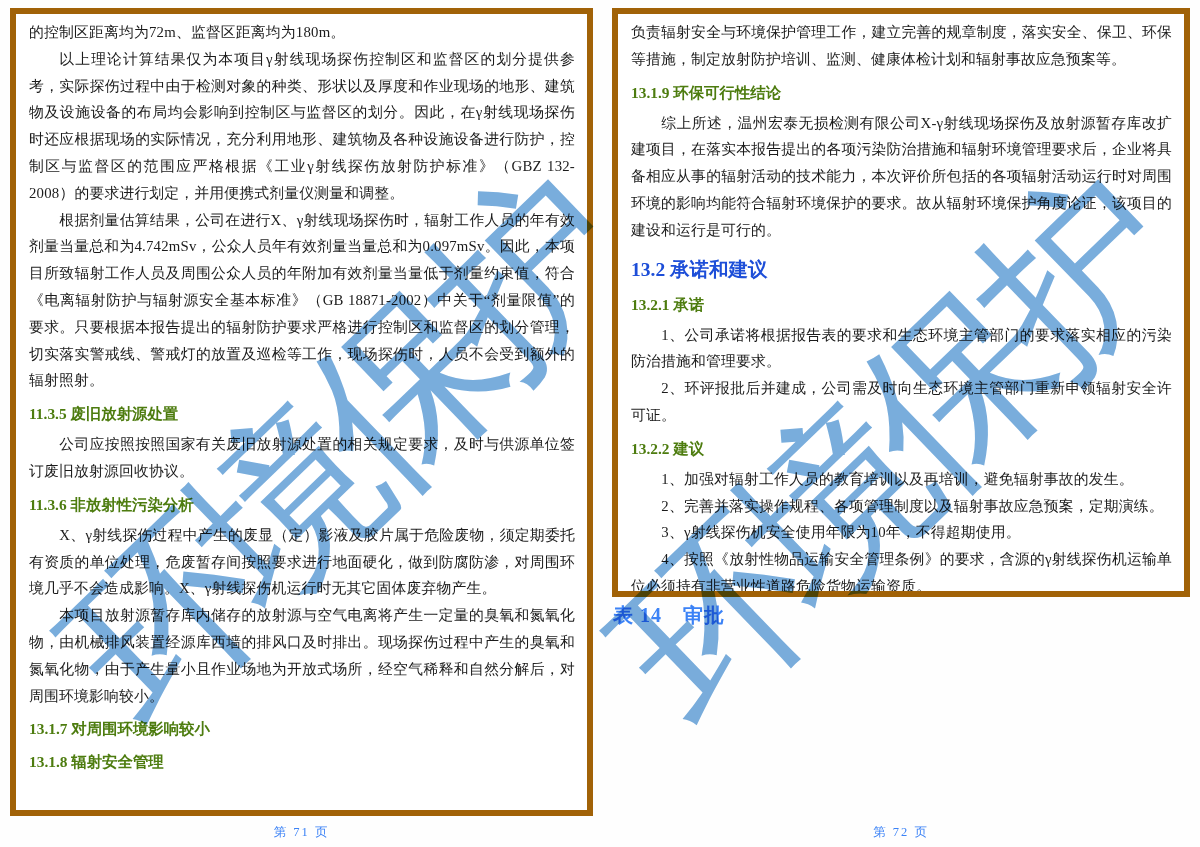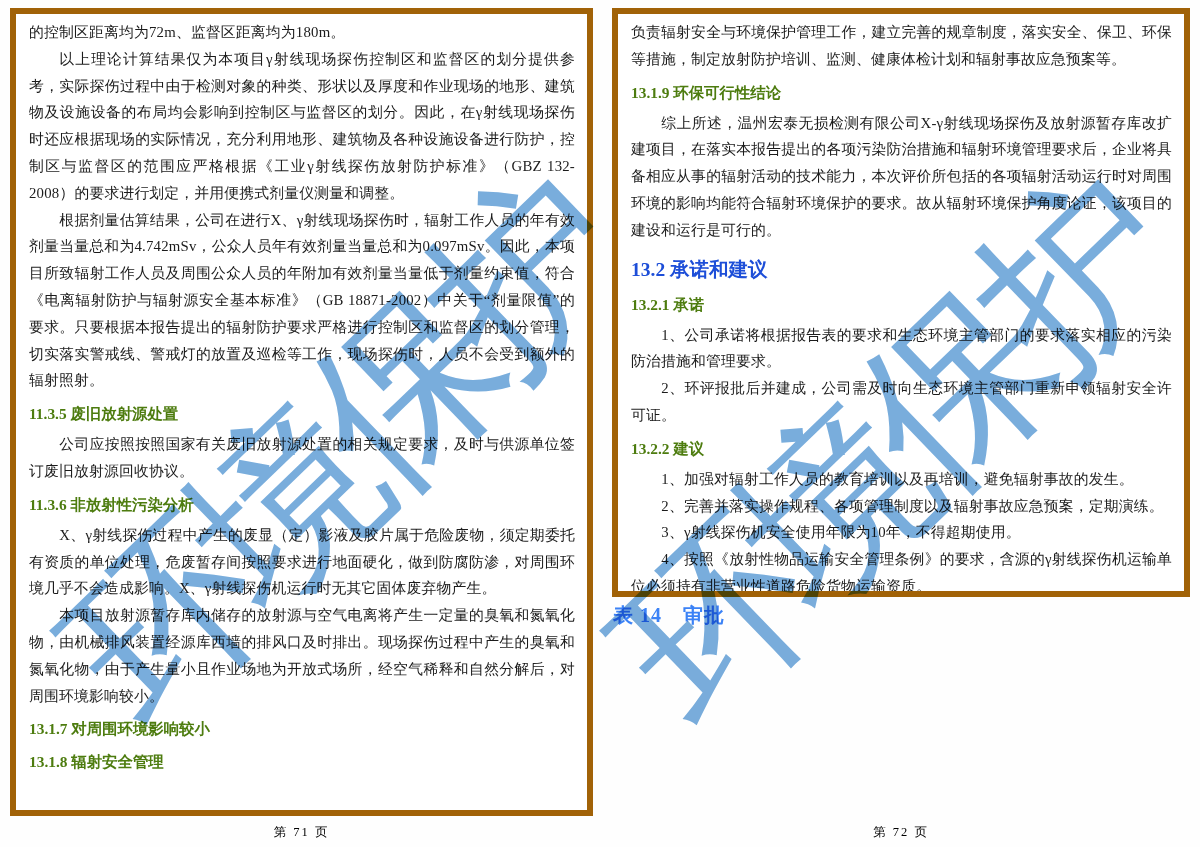--- a/index.html
+++ b/index.html
@@ -75,21 +75,21 @@
     top: 602px;
     font-weight: bold;
     font-size: 20px;
     color: #3b82f6;
     letter-spacing: 1px;
   }
   .page-footer {
     position: absolute;
     top: 824px;
     font-size: 12.5px;
-    color: #000000;
+    color: #3b82f6;
     text-align: center;
     letter-spacing: 2px;
   }
   .footer-left  { left: 10px;  width: 583px; }
   .footer-right { left: 612px; width: 578px; }
 </style>
 </head>
 <body>
 
 <div class="canvas">

